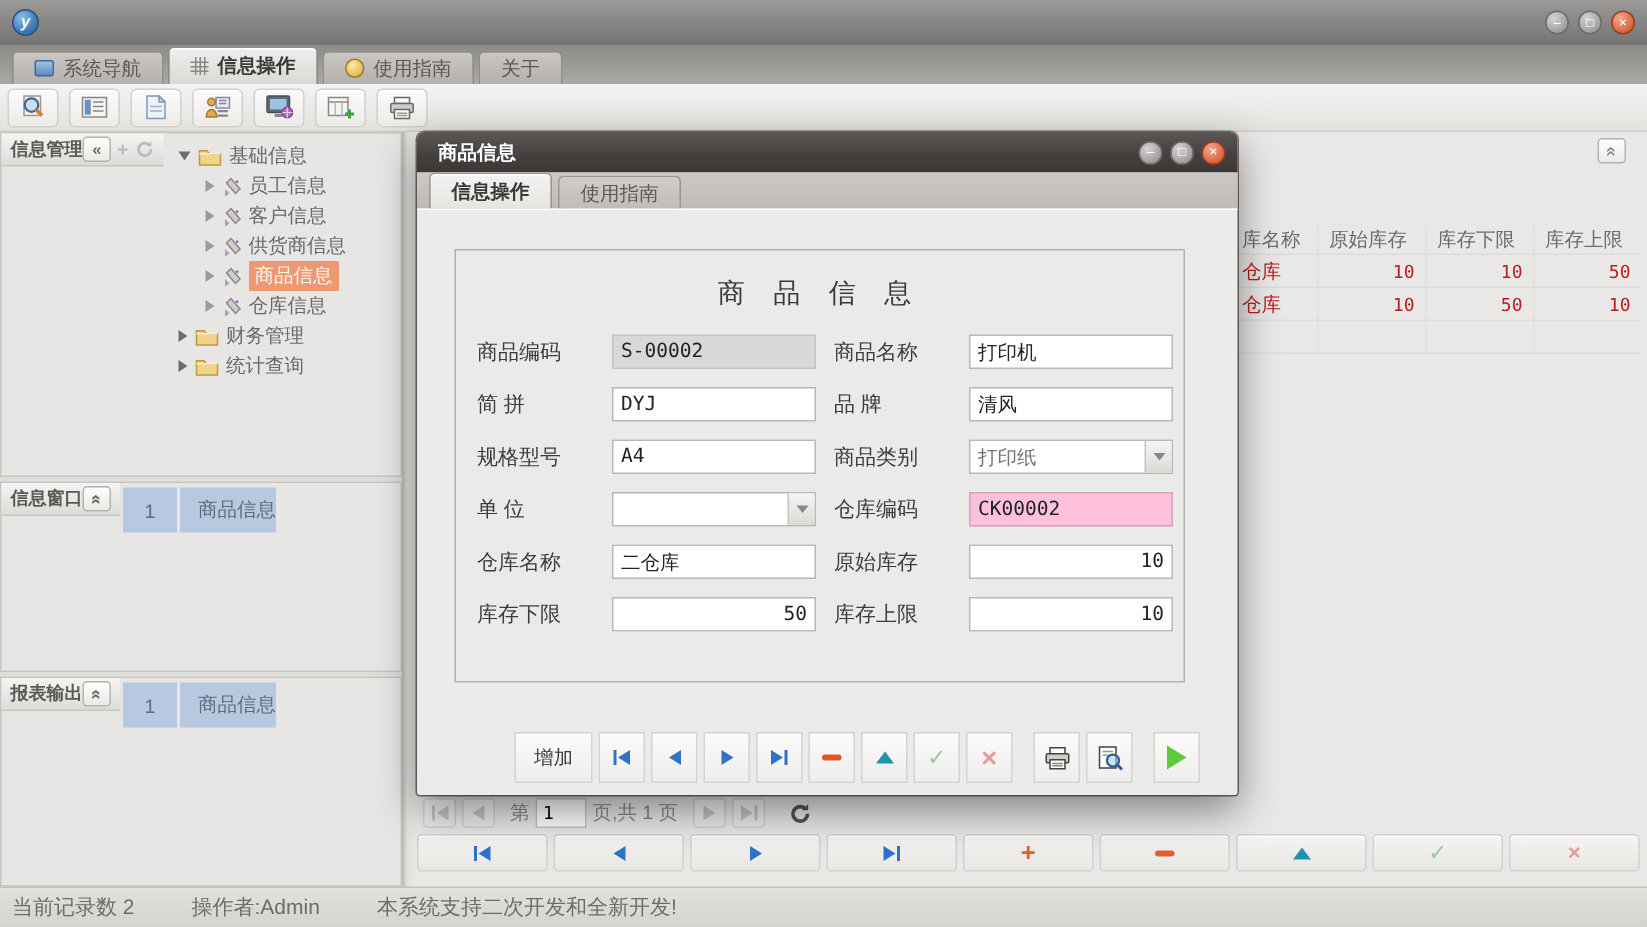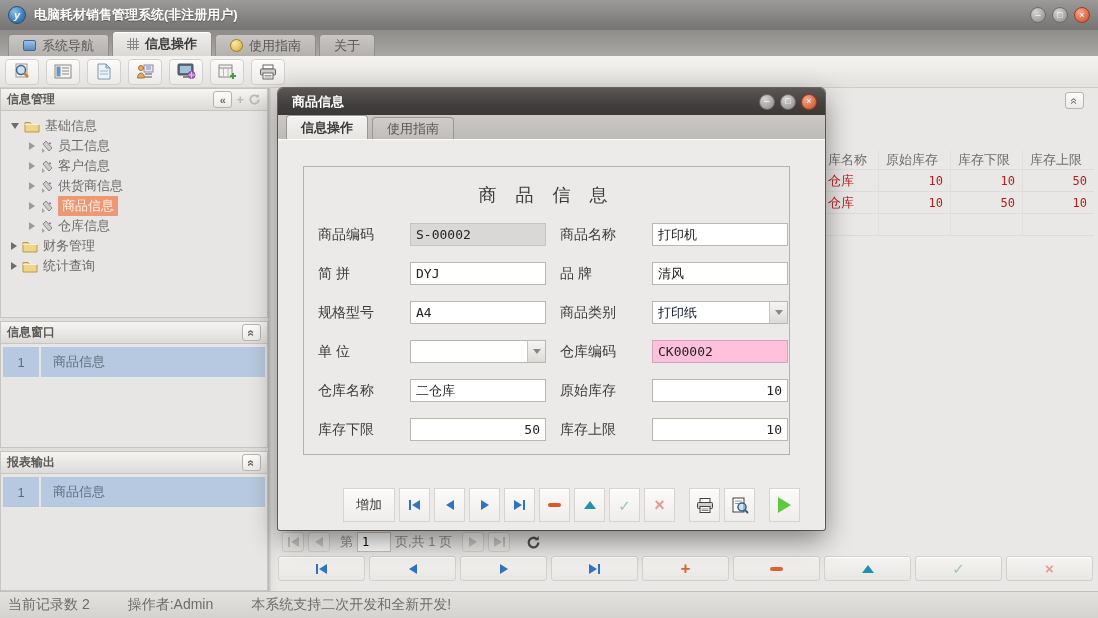--- a/index.html
+++ b/index.html
@@ -55,21 +55,21 @@
     background: linear-gradient(180deg,#f4f3f1,#e4e2df);
     border-bottom:1px solid #cfcdca; display:flex; align-items:center; gap:7px; padding-left:5px; }
   .tbtn { width:34px; height:26px; border:1px solid #d2d0cd; border-radius:4px;
     background: linear-gradient(180deg,#fcfbfa,#ecebe8);
     display:flex; align-items:center; justify-content:center; box-shadow: inset 0 1px 0 #fff; }
   
   .sidebar { position:absolute; left:0; top:88px; width:268px; height:503px;
     background:#dfdedb; display:flex; flex-direction:column; }
   .splitter { position:absolute; left:268px; top:88px; width:10px; height:503px;
     background: linear-gradient(90deg,#b8b6b3,#e3e1de 35%, #e9e8e6); }
-  .panel { border:1px solid #c7c5c2; background:#e7e6e4; display:flex; flex-direction:column; }
+  .panel { border:1px solid #c7c5c2; background:#e7e6e4; display:flex; flex-direction:row; }
   .panel + .panel { margin-top:3px; }
   .panel-hd { height:22px; background: linear-gradient(180deg,#f6f5f4,#dddbd8);
     border-bottom:1px solid #c7c5c2; display:flex; align-items:center;
     padding:0 6px; font-size:12px; font-weight:bold; color:#5b5956; }
   .hd-tools { margin-left:auto; display:flex; align-items:center; gap:4px; }
   .sqbtn { width:19px; height:17px; border:1px solid #b6b4b1; border-radius:3px;
     background: linear-gradient(180deg,#fdfdfc,#eceae7); color:#6e6c6a;
     display:flex; align-items:center; justify-content:center; font-size:11px; }
   .chev-up { display:inline-block; transform:rotate(90deg); font-size:12px; line-height:1; }
   .dim { color:#bcbab7; font-weight:bold; font-size:13px; }
@@ -131,48 +131,47 @@
   .dlg-tabs { height:25px; background:linear-gradient(180deg,#cbc8c5,#bdbab7);
     border-bottom:1px solid #fdfdfc; display:flex; align-items:flex-end; padding-left:8px; }
   .dtab { height:22px; padding:0 14px; font-size:13px; color:#5b5855;
     background:linear-gradient(180deg,#cfccc9,#bfbcb9); border:1px solid #999793; border-bottom:none;
     border-radius:4px 4px 0 0; display:flex; align-items:center; margin-right:4px; }
   .dtab.active { background:linear-gradient(180deg,#f4f3f1,#e7e5e2); color:#3c3a38;
     font-weight:bold; height:24px; box-shadow: inset 0 1px 0 #fff; }
   .dlg-body { flex:1; padding:26px 16px 0 25px; }
   .formbox { width:487px; height:289px; border:1px solid #b3b1ae; background:#eceae8; padding:12px 14px 0 14px; }
   .form-title { text-align:center; font-size:18px; letter-spacing:7px; color:#3a3a3a; margin:4px 0 16px 0; }
-  .fgrid { display:grid; grid-template-columns:78px 136px 78px 136px; column-gap:14px; row-gap:16px; align-items:center; }
+  .fgrid { display:grid; grid-template-columns:78px 136px 78px 136px; column-gap:14px; row-gap:16px; align-items:center;gap:12px; }
   .flabel { font-size:14px; color:#3c3c3c; white-space:nowrap; }
   .finput { width:136px; height:23px; border:1px solid #b9b7b4; background:#fff;
     font-size:13px; padding:0 5px; font-family:"DejaVu Sans Mono","Liberation Sans",sans-serif; color:#222; }
   .finput.ro { background:#d9d8d6; border-color:#c6c4c2; }
   .finput.pink { background:#ffc0dc; border-color:#d0a4bd; }
   .finput.numr { text-align:right; }
   .selectbox { width:136px; height:23px; border:1px solid #b9b7b4; background:#fff;
     display:flex; align-items:center; }
-  .selectbox .sel-val { flex:1; font-size:13px; padding:0 5px; color:#0f172a;
+  .selectbox .sel-val { flex:1; font-size:13px; padding:0 5px; color:#737373;
     font-family:"DejaVu Sans Mono","Liberation Sans",sans-serif; }
   .selectbox .sel-btn { width:18px; height:21px; border-left:1px solid #c6c4c1;
     background:linear-gradient(180deg,#f6f5f3,#dcdad7); display:flex; align-items:center; justify-content:center; }
   .selectbox .sel-btn .tri.down { border-top-width:5px; color:#8a8886; }
   .dlg-btnrow { display:flex; align-items:center; gap:4px; margin:33px 0 0 40px; }
   .dbtn { min-width:31px; height:34px; border:1px solid #d6d4d1; border-radius:0;
     background:linear-gradient(180deg,#fcfbfa,#eeedeb); box-shadow: inset 0 1px 0 #fff;
     display:flex; align-items:center; justify-content:center; gap:1px; padding:0 4px; }
   .dbtn.txt { min-width:52px; font-size:13px; color:#3a3a3a; }
   .mr10 { margin-right:10px; }
   svg { display:block; }
 </style>
 </head>
 <body>
 
 <div class="titlebar">
   <div class="app-icon">y</div>
-  <div class="win-title">电脑耗材销售管理系统(非注册用户)</div>
   <div class="win-btns">
     <div class="winbtn">–</div>
     <div class="winbtn">□</div>
     <div class="winbtn close">×</div>
   </div>
 </div>
 
 <div class="tabstrip">
   <div class="mtab">
     <span class="tabicon-square"></span>

